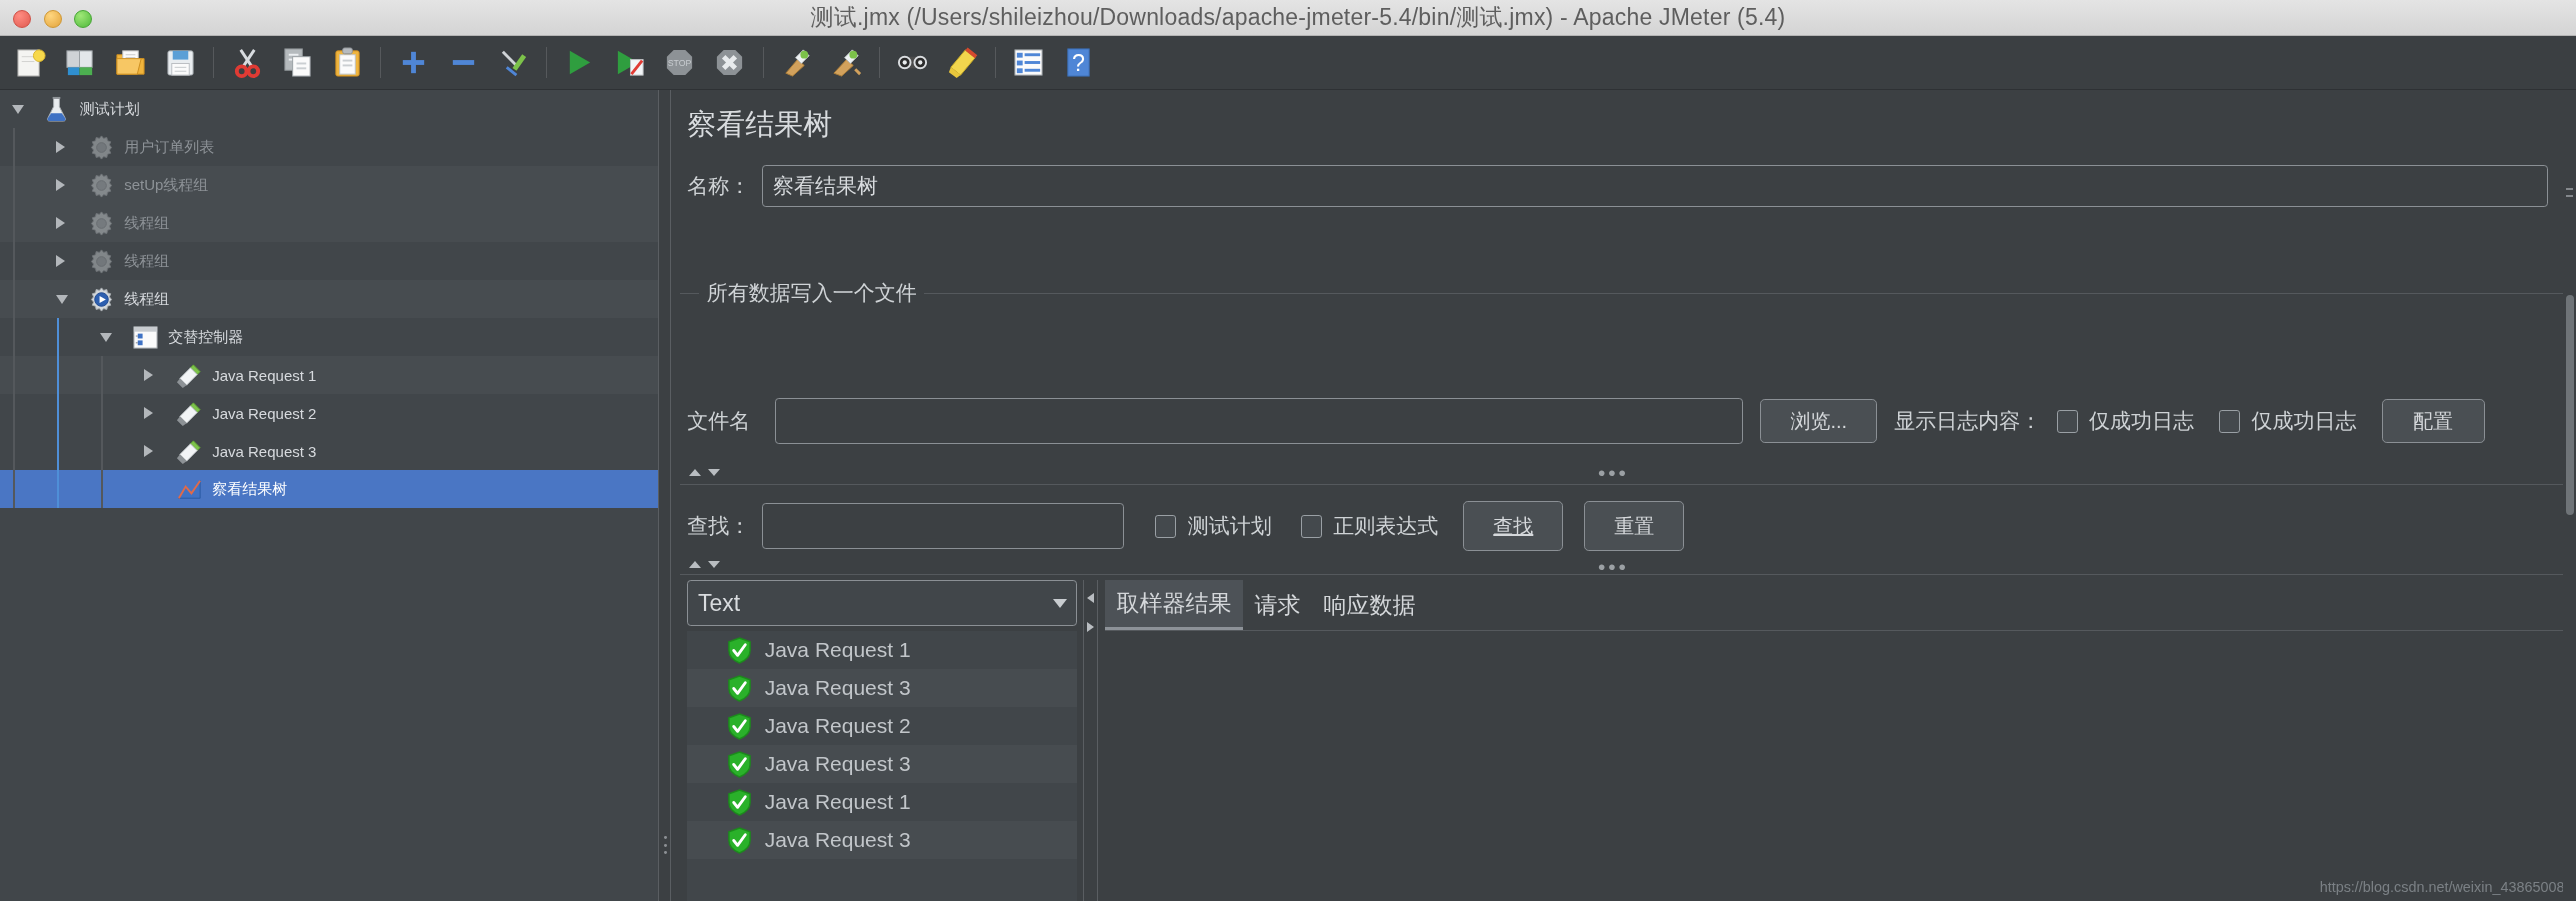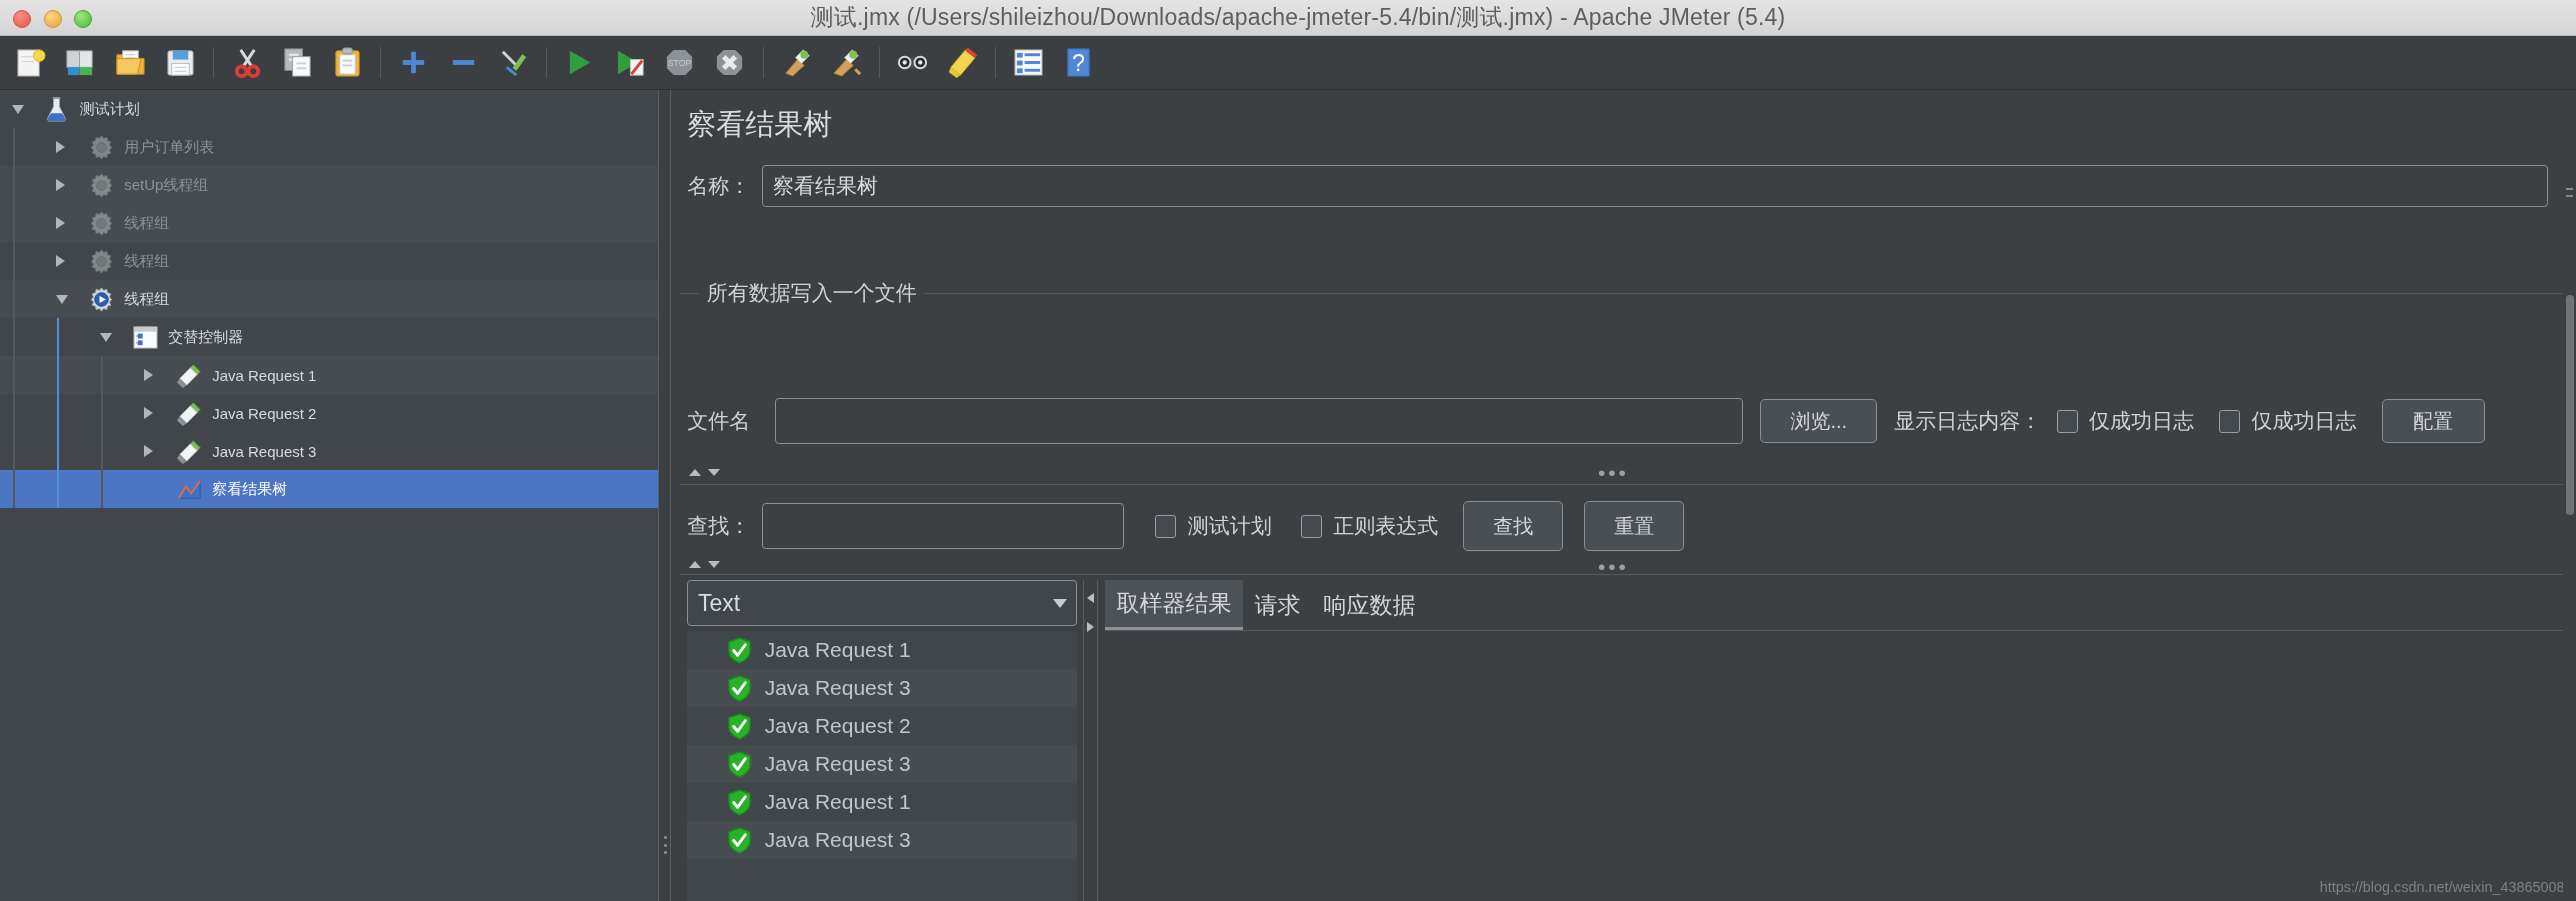--- a/index.html
+++ b/index.html
@@ -544,21 +544,21 @@
     <div class="hdots" style="left:926px; top:371px;">•••</div>
     <div class="secline" style="top:394px;"></div>
 
     <div class="frow" style="left:15.3px; top:411px;">
       <span class="flabel" style="width:75px;">查找：</span>
       <input class="finput" style="width: 362px; height: 46px;" value="">
       <span class="chk" style="margin-left:31px;"></span>
       <span class="flabel" style="margin-left:11.5px;">测试计划</span>
       <span class="chk" style="margin-left:29px;"></span>
       <span class="flabel" style="margin-left:11.5px;">正则表达式</span>
-      <button class="btn" style="margin-left:25px; width:100px; height:50px;">查找</button>
+      <button class="btn" style="margin-left:25px; width:100px; height:50px;text-decoration:underline;">查找</button>
       <button class="btn" style="margin-left:21px; width:100px; height:50px;">重置</button>
     </div>
 
     <div class="arrowpair" style="left:17px; top:471px;">
       <span class="ar-up"></span>
       <span class="ar-dn"></span>
     </div>
     <div class="hdots" style="left:926px; top:465px;">•••</div>
     <div class="secline" style="top:484px;"></div>
 

